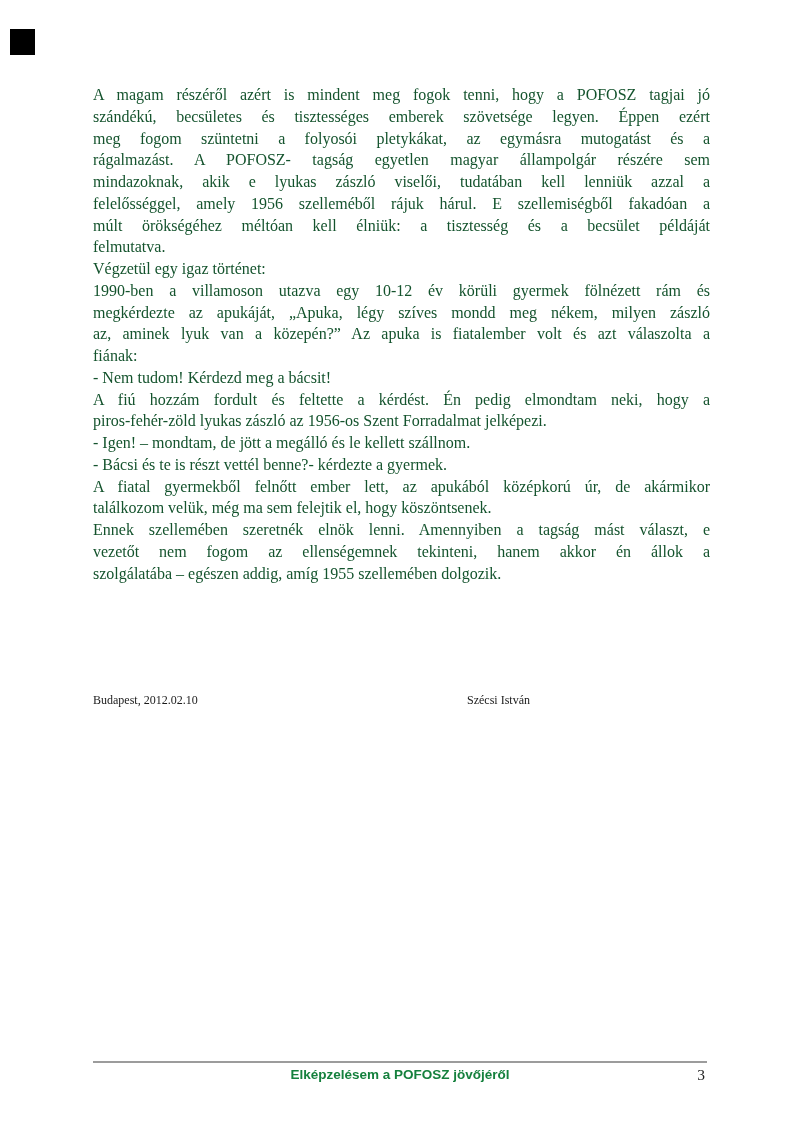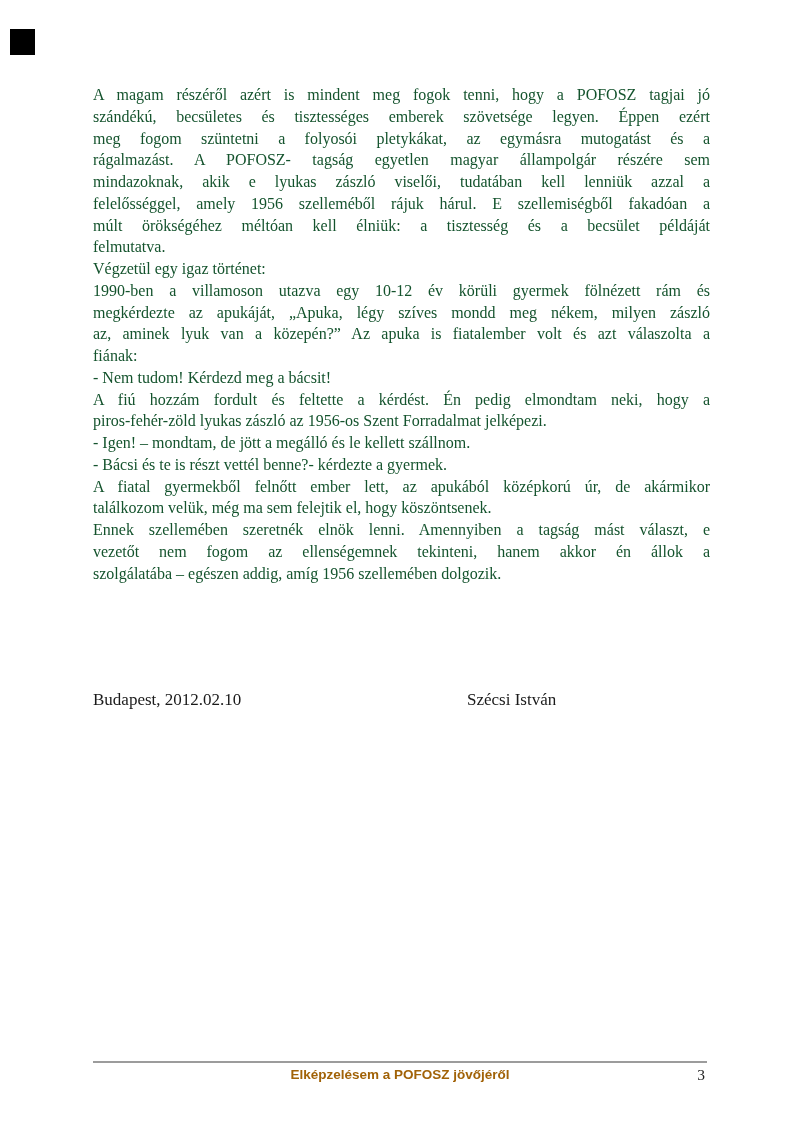--- a/index.html
+++ b/index.html
@@ -40,21 +40,21 @@
   }
   .text-line.last {
     text-align-last: left;
   }
   .signature-row {
     position: absolute;
     left: 93px;
     top: 689px;
     width: 617px;
     height: 22px;
-    font-size: 17px;
+    font-size: 12px;
     line-height: 22px;
   }
   .date-line {
     position: absolute;
     left: 0;
     top: 0;
     white-space: nowrap;
   }
   .signature-name {
     position: absolute;
@@ -71,21 +71,21 @@
   }
   .footer-title {
     position: absolute;
     left: 0;
     right: 0;
     top: 4px;
     text-align: center;
     font-family: "Liberation Sans", sans-serif;
     font-size: 13.5px;
     font-weight: 600;
-    color: #a16207;
+    color: #15803d;
     line-height: 16px;
   }
   .page-number {
     position: absolute;
     right: 2px;
     top: 3px;
     font-family: "Liberation Serif", serif;
     font-size: 15.5px;
     color: #1c1c1c;
     line-height: 18px;
@@ -131,21 +131,21 @@
       <div class="paragraph">
         <div class="text-line last">- Bácsi és te is részt vettél benne?- kérdezte a gyermek.</div>
       </div>
       <div class="paragraph">
         <div class="text-line">A fiatal gyermekből felnőtt ember lett, az apukából középkorú úr, de akármikor</div>
         <div class="text-line last">találkozom velük, még ma sem felejtik el, hogy köszöntsenek.</div>
       </div>
       <div class="paragraph">
         <div class="text-line">Ennek szellemében szeretnék elnök lenni. Amennyiben a tagság mást választ, e</div>
         <div class="text-line">vezetőt nem fogom az ellenségemnek tekinteni, hanem akkor én állok a</div>
-        <div class="text-line last">szolgálatába – egészen addig, amíg 1956 szellemében dolgozik.</div>
+        <div class="text-line last">szolgálatába – egészen addig, amíg 1955 szellemében dolgozik.</div>
       </div>
     </div>
 
   <div class="signature-row">
     <span class="date-line">Budapest, 2012.02.10</span>
     <span class="signature-name">Szécsi István</span>
   </div>
 
   <div class="footer">
     <div class="footer-title">Elképzelésem a POFOSZ jövőjéről</div>

